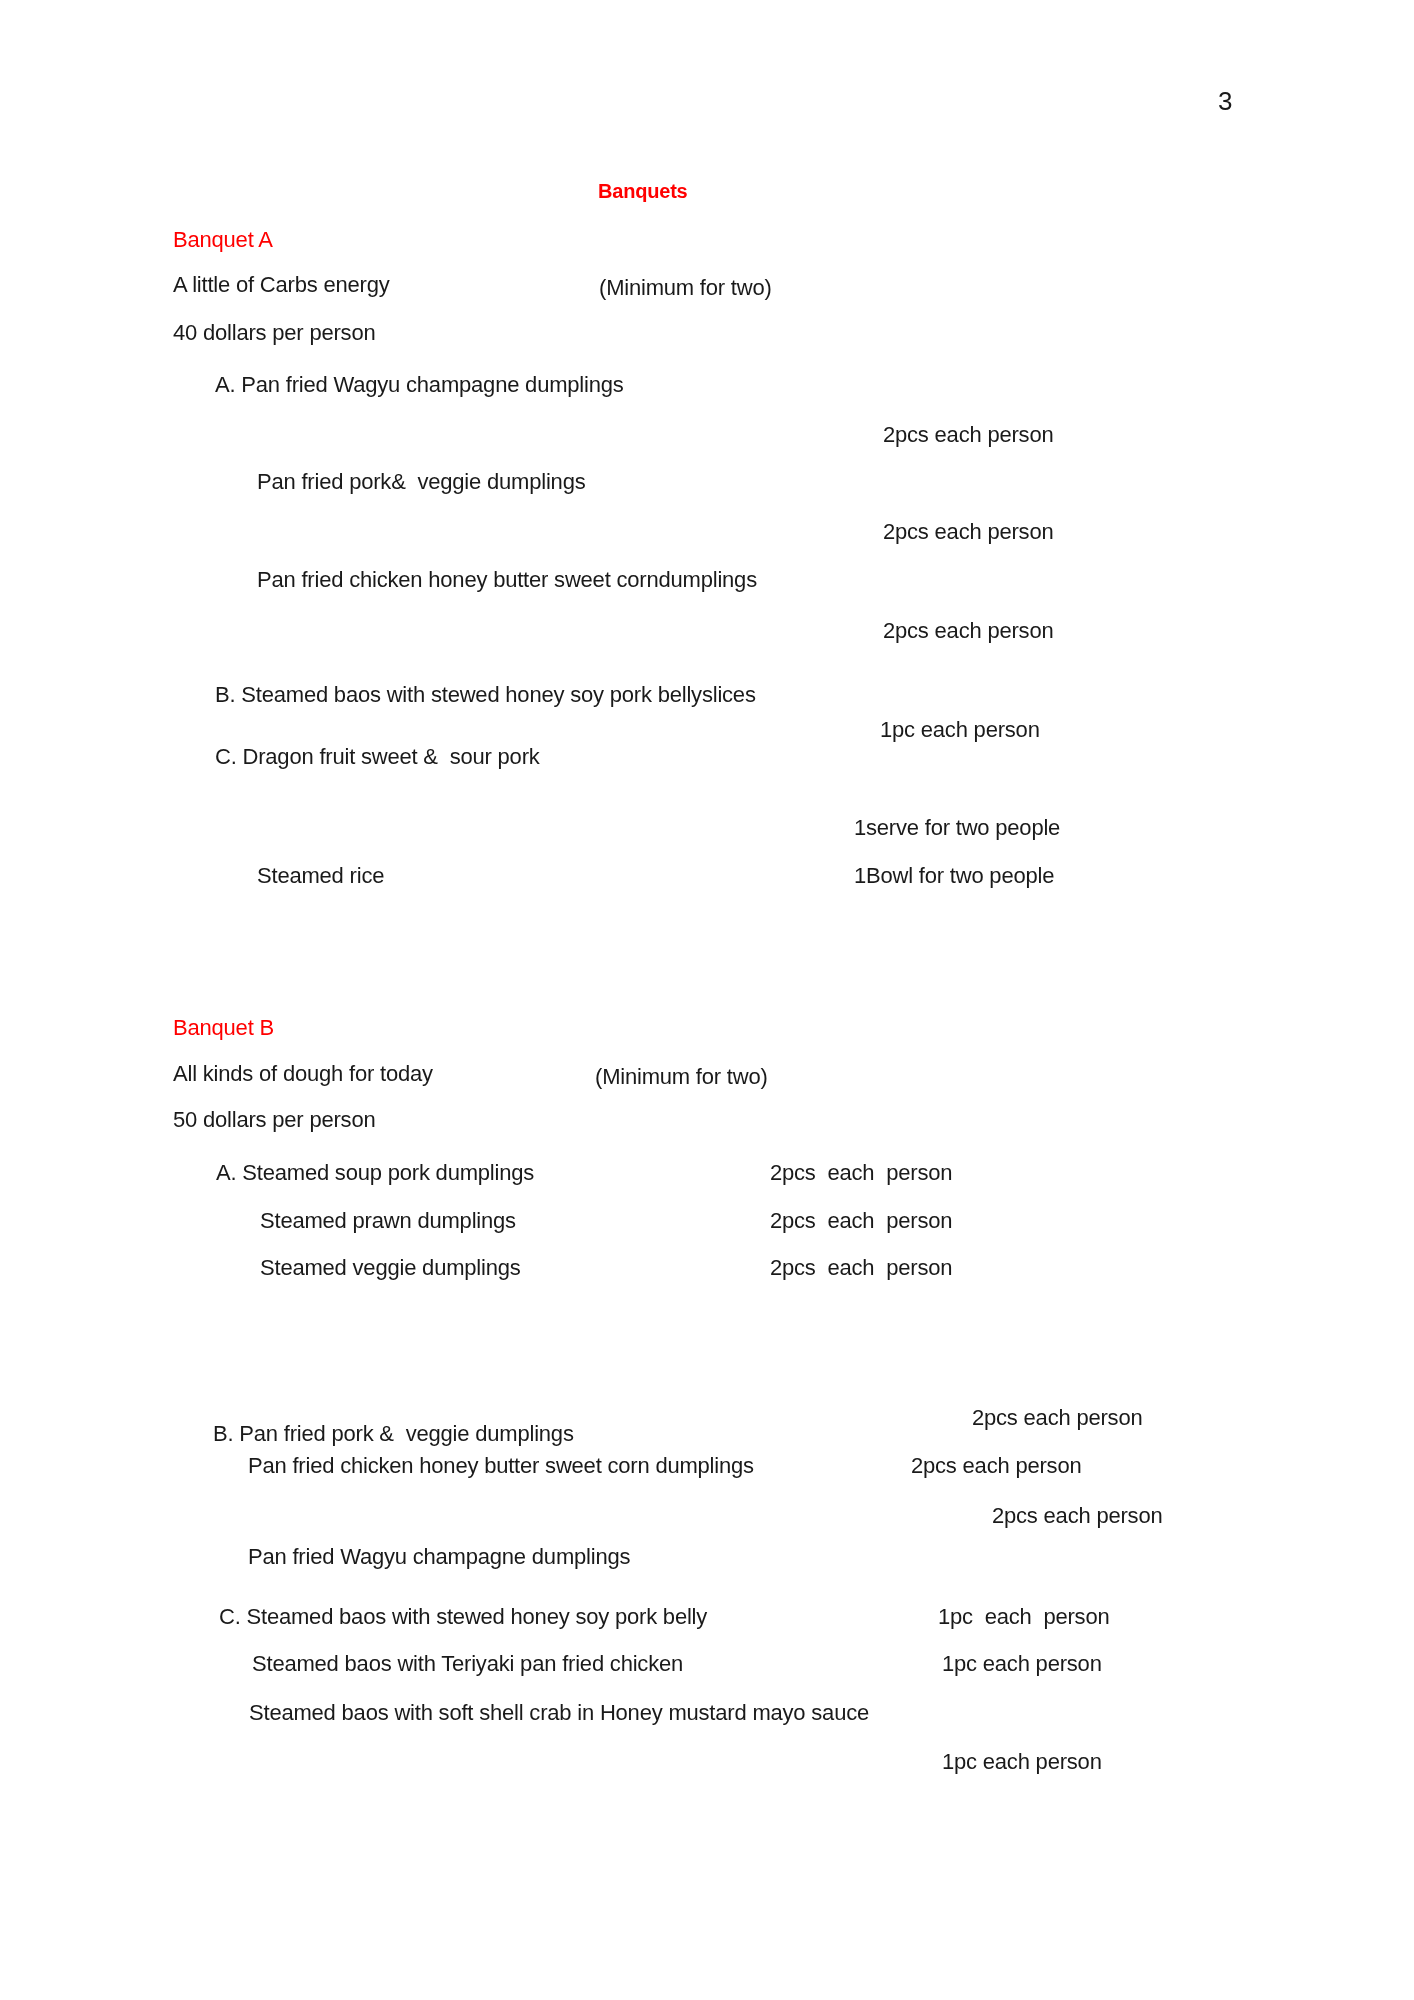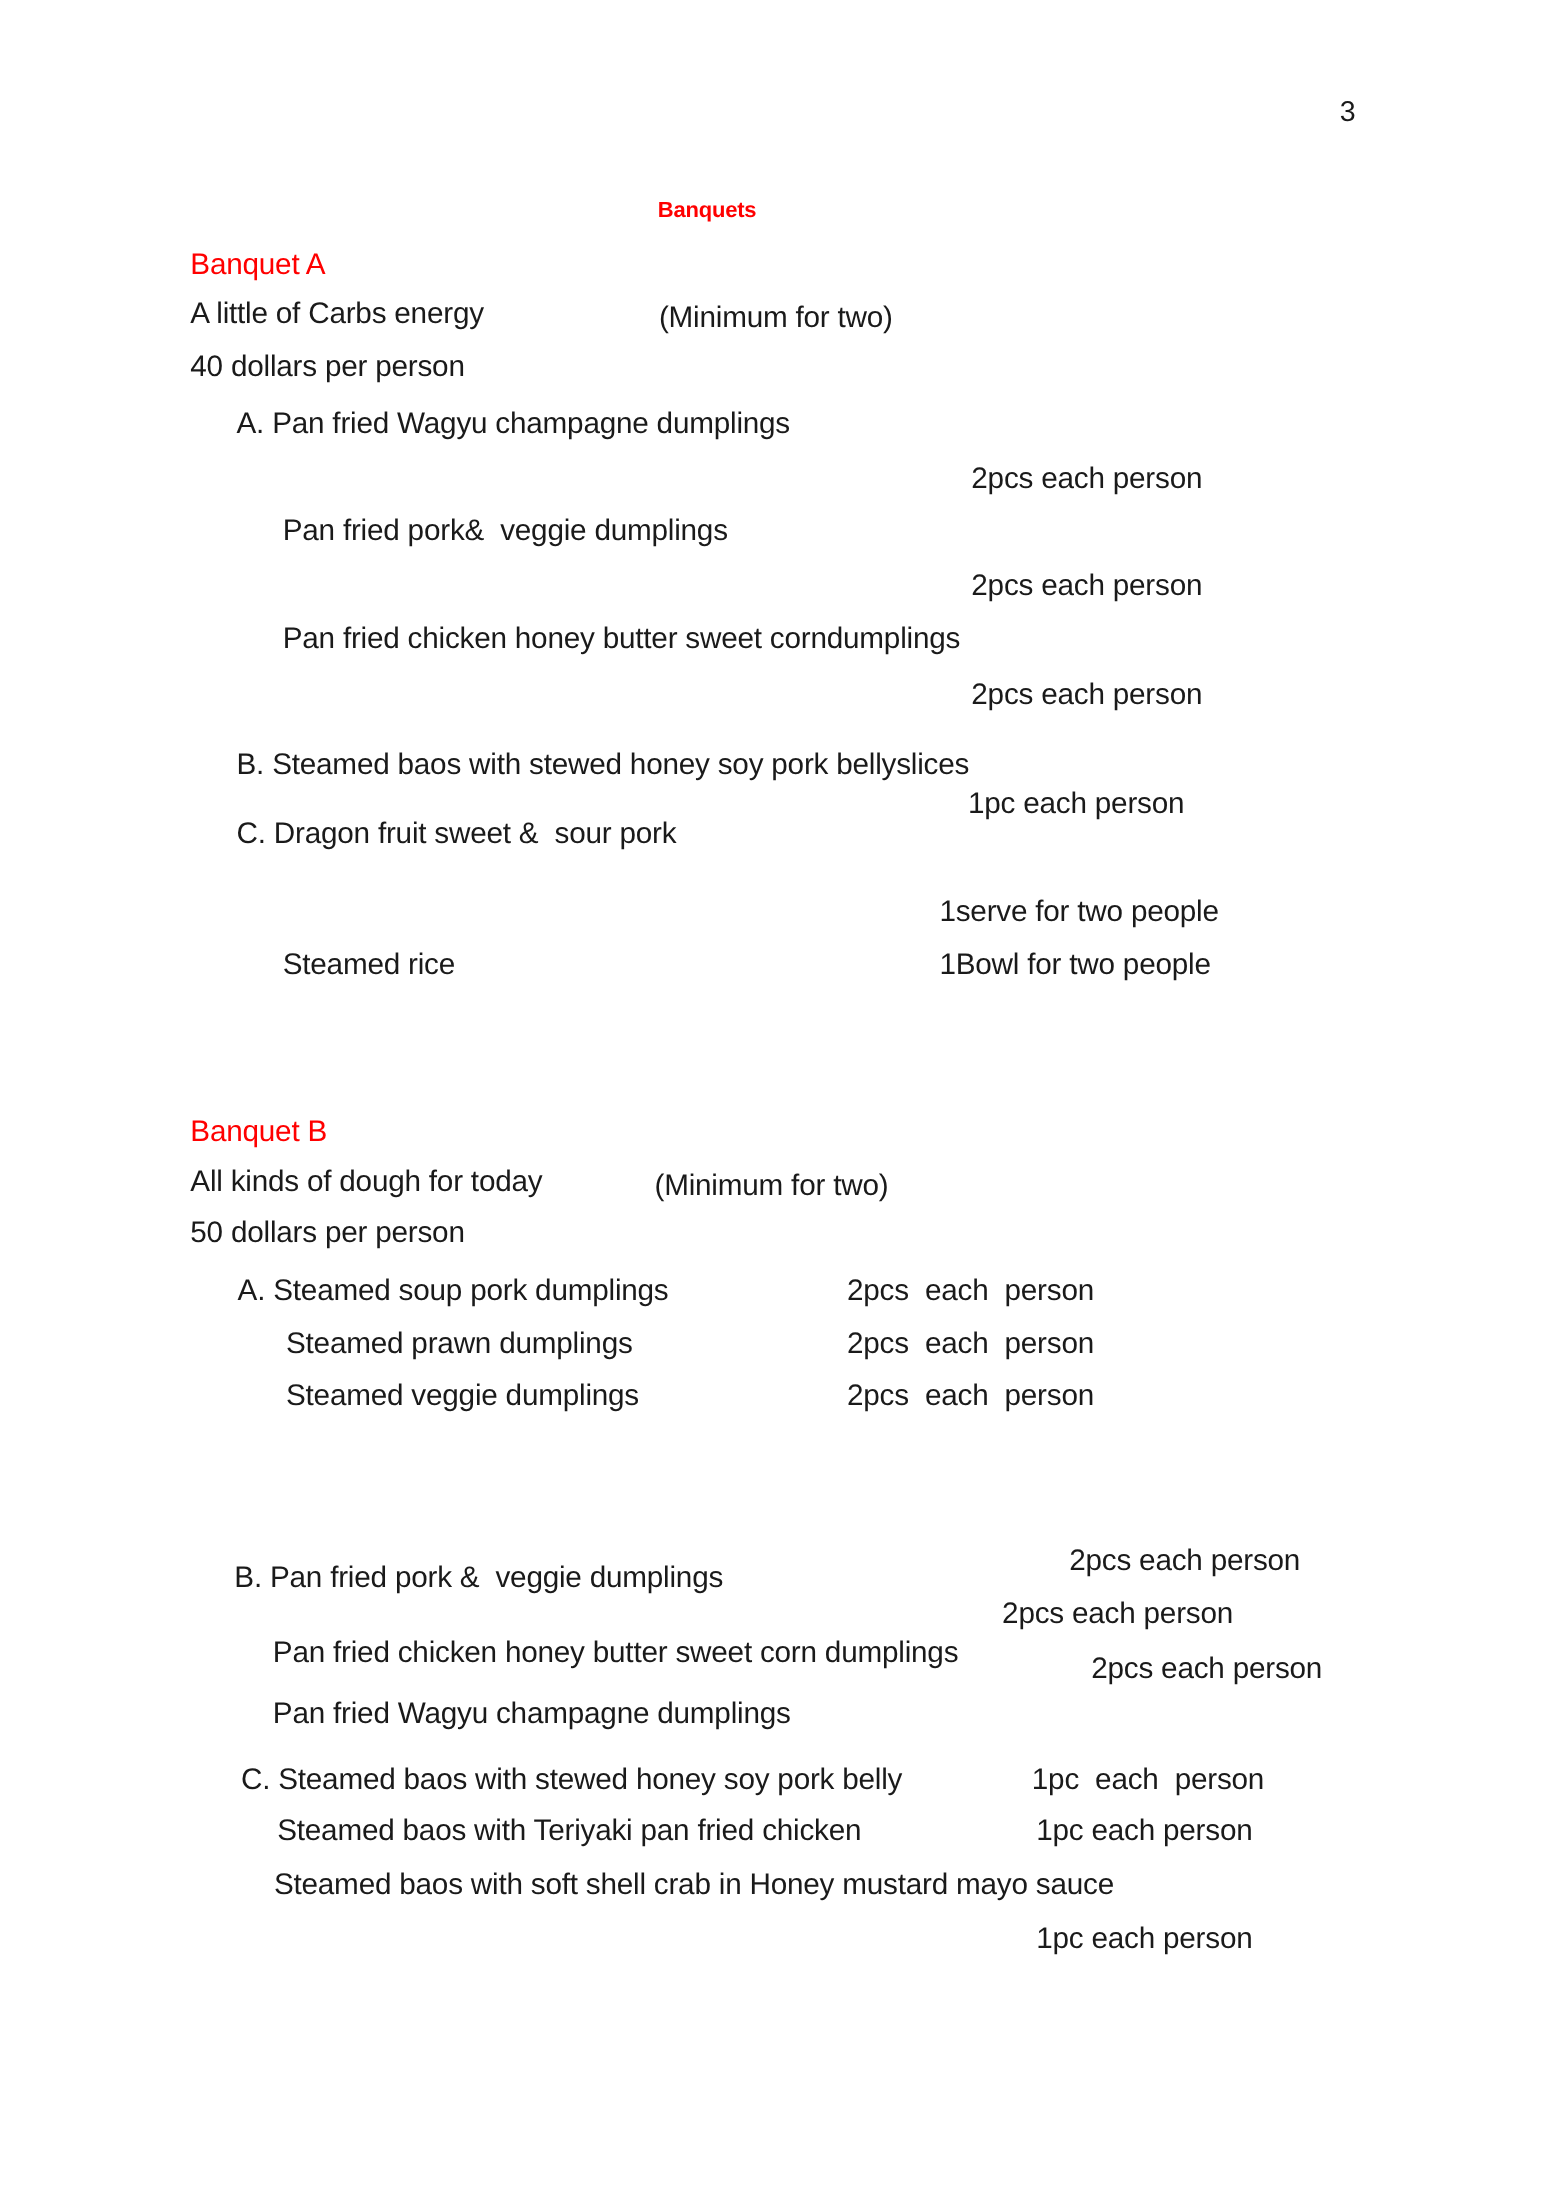--- a/index.html
+++ b/index.html
@@ -11,21 +11,21 @@
     position: relative;
     width: 1414px;
     height: 2000px;
     background: var(--page-bg, #ffffff);
     font-family: "Liberation Sans", sans-serif;
     color: var(--text-color, #1a1a1a);
     overflow: hidden;
   }
   .line {
     position: absolute;
-    font-size: 27px;
+    font-size: 22px;
     line-height: 34px;
     white-space: pre;
     letter-spacing: -0.2px;
     font-weight: 400;
   }
   .red {
     color: var(--accent-color, #ff0000);
   }
   .doc-title {
     font-size: 20px;
@@ -77,21 +77,21 @@
 
   <div class="line" style="left:260px; top:1204px;">Steamed prawn dumplings</div>
   <div class="line" style="left:770px; top:1204px;">2pcs  each  person</div>
 
   <div class="line" style="left:260px; top:1251px;">Steamed veggie dumplings</div>
   <div class="line" style="left:770px; top:1251px;">2pcs  each  person</div>
 
   <div class="line" style="left:213px; top:1401px;margin-top:16px;">B. Pan fried pork &amp;  veggie dumplings</div>
   <div class="line" style="left:972px; top:1401px;">2pcs each person</div>
 
-  <div class="line" style="left:248px; top:1449px;margin-top:36px;">Pan fried chicken honey butter sweet corn dumplings</div>
+  <div class="line" style="left:248px; top:1449px;">Pan fried chicken honey butter sweet corn dumplings</div>
   <div class="line" style="left:911px; top:1449px;">2pcs each person</div>
 
   <div class="line" style="left:248px; top:1540px;">Pan fried Wagyu champagne dumplings</div>
   <div class="line" style="left:992px; top:1499px;">2pcs each person</div>
 
   <div class="line" style="left:219px; top:1600px;">C. Steamed baos with stewed honey soy pork belly</div>
   <div class="line" style="left:938px; top:1600px;">1pc  each  person</div>
 
   <div class="line" style="left:252px; top:1647px;">Steamed baos with Teriyaki pan fried chicken</div>
   <div class="line" style="left:942px; top:1647px;">1pc each person</div>

